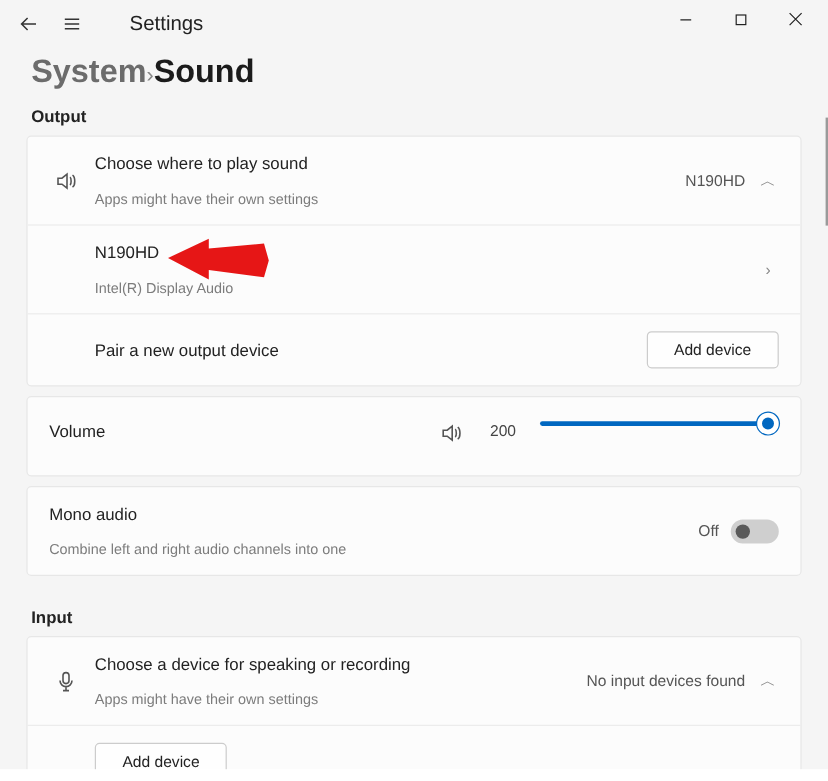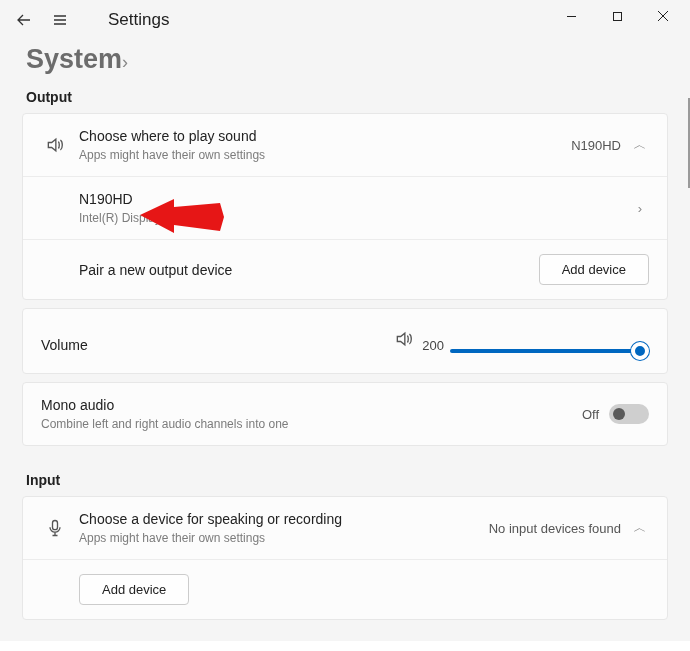--- a/index.html
+++ b/index.html
@@ -18,28 +18,28 @@
     .bc-current { font-size:27px; font-weight:600; color:#1b1b1b; }
 
     .section-label { font-size:14px; font-weight:600; color:#222; padding:0 26px 8px; }
 
     .panel { border:1px solid #e7e7e7; border-radius:4px; background:#fcfcfc; margin:0 22px 8px; }
     .row { display:flex; align-items:center; padding:14px 18px; border-bottom:1px solid #ececec; min-height:58px; }
     .row:last-child { border-bottom:none; }
     .row-ico { width:28px; display:flex; justify-content:center; color:#555; margin-right:10px; }
     .row-txt { flex:1; min-width:0; }
     .row-title { font-size:14px; color:#222; }
-    .row-sub { font-size:12px; color:#7c7c7c; margin-top:4px; }
+    .row-sub { font-size:12px; color:#7c7c7c; margin-top:15px; }
     .row-trail { display:flex; align-items:center; gap:10px; color:#555; font-size:13px; }
     .row.sub { padding-left:56px; }
 
     .btn-outline { border:1px solid #ccc; background:#fefefe; border-radius:4px; padding:7px 22px; font-size:13px; color:#222; }
     .chev { color:#888; width:18px; text-align:center; }
 
-    .vol-row { display:flex; align-items:flex-end; padding:20px 18px; }
+    .vol-row { display:flex; align-items:flex-start; padding:20px 18px; gap:14px; }
     .vol-label { flex:0 0 auto; font-size:14px; color:#222; }
     .vol-spacer { flex:1; }
     .vol-ico { color:#555; }
     .vol-num { font-size:13px; color:#444; width:30px; text-align:right; }
     .slider { width:195px; height:4px; border-radius:2px; background:#0067c0; position:relative; margin-left:6px; margin-right:4px; }
     .slider-thumb { width:18px; height:18px; border-radius:50%; background:#0067c0; border:4px solid #fff; box-shadow:0 0 0 1px #0067c0; position:absolute; right:-4px; top:50%; transform:translateY(-50%); }
 
     .toggle { width:40px; height:20px; border-radius:10px; background:#cfcfcf; position:relative; }
     .toggle-knob { width:12px; height:12px; border-radius:50%; background:#5a5a5a; position:absolute; left:4px; top:4px; }
 
@@ -80,20 +80,21 @@
         <svg width="12" height="12" viewBox="0 0 12 12" stroke="currentColor">
           <path d="M1 1l10 10M11 1L1 11"></path>
         </svg>
       </div>
   </div>
 </div>
 
 <div class="breadcrumb">
   <span class="bc-parent">System</span>
   <span class="bc-chev">›</span>
+  <span class="bc-current">Sound</span>
 </div>
 
 <div class="section-label">Output</div>
 
 <div class="panel">
   <div class="row">
     <div class="row-ico">
       <svg width="20" height="20" viewBox="0 0 24 24" fill="none" stroke="currentColor" stroke-width="1.6">
           <path d="M4 9v6h4l5 4V5L8 9H4z"></path>
           <path d="M16 8c1.5 1 1.5 7 0 8M18.5 6c3 2 3 10 0 12"></path>

